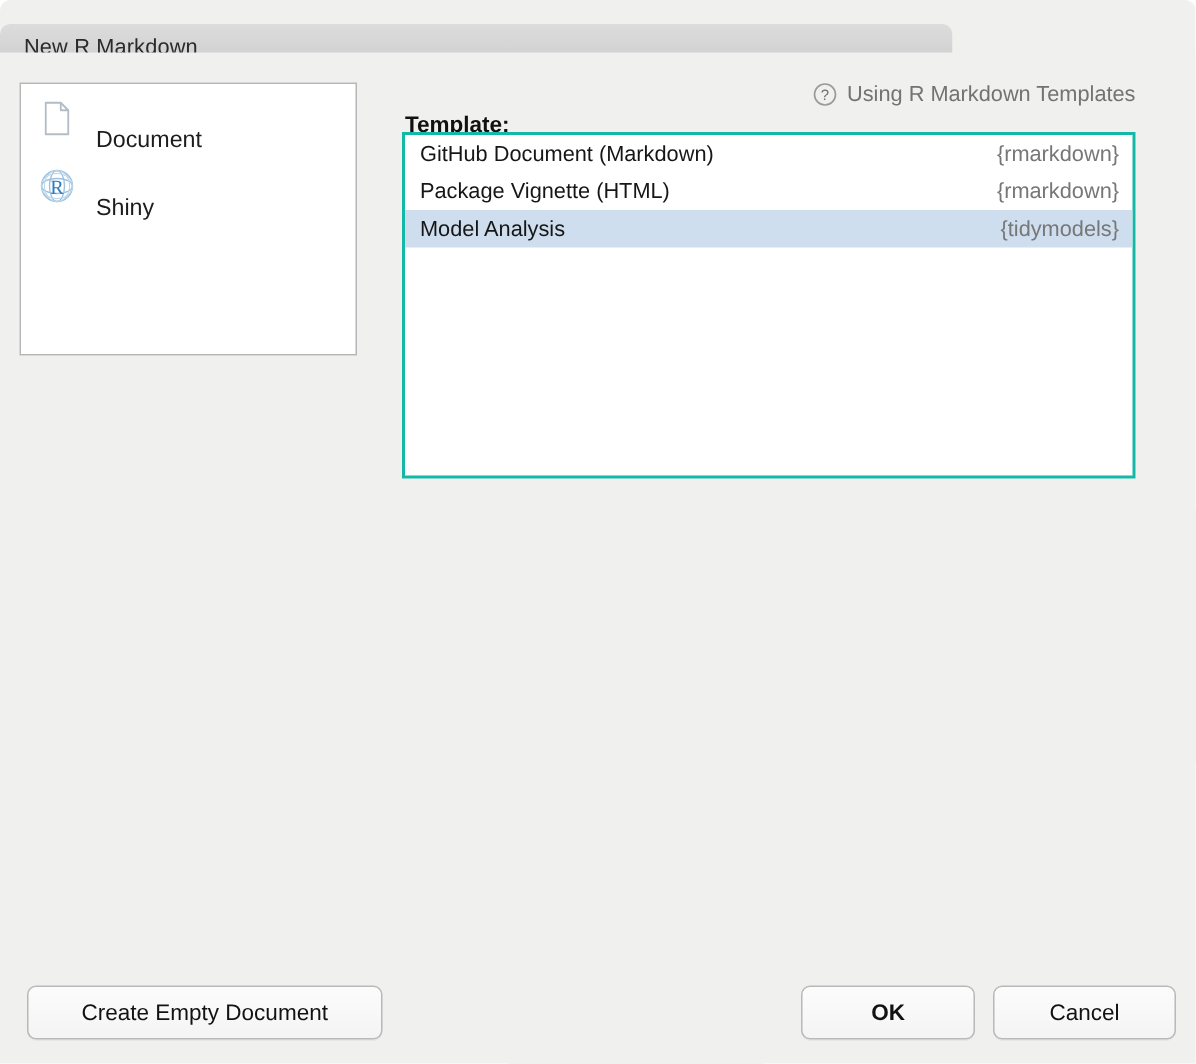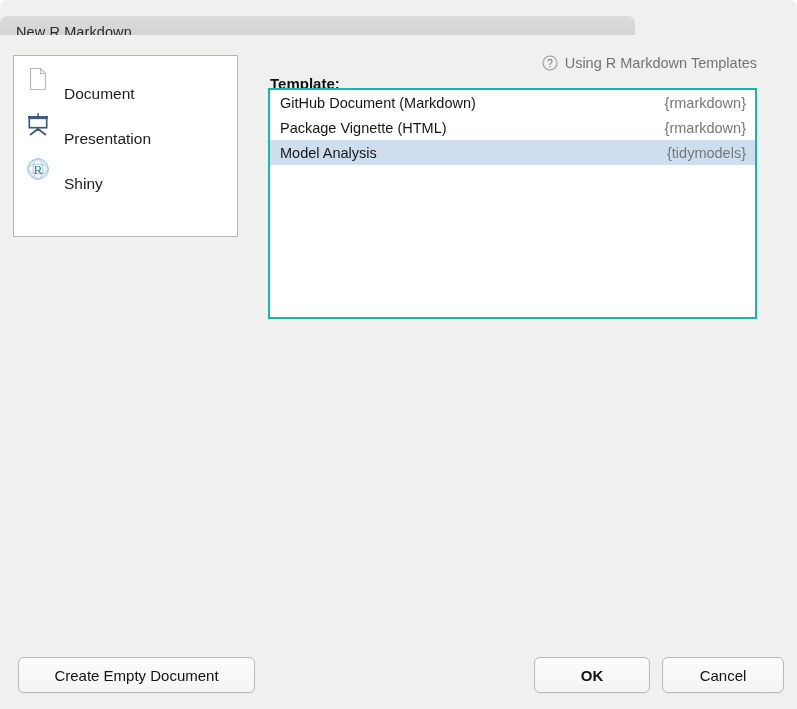--- a/index.html
+++ b/index.html
@@ -217,32 +217,20 @@
       <div class="sidebar-item">
         <span class="sidebar-icon">
           <svg viewBox="0 0 26 26" width="26" height="26">
             <path d="M5.5 2.5 h10 l5 5 v16 h-15 z" fill="#ffffff" stroke="#b3bcc6" stroke-width="1.2" stroke-linejoin="round"></path>
             <path d="M15.5 2.5 v5 h5" fill="none" stroke="#b3bcc6" stroke-width="1.2" stroke-linejoin="round"></path>
           </svg>
         </span>
         <span class="sidebar-label">Document</span>
       </div>
 
-      <div class="sidebar-item">
-        <span class="sidebar-icon">
-          <svg viewBox="0 0 26 26" width="26" height="26">
-            <rect x="12.3" y="2.2" width="1.6" height="3" fill="#3d5a84"></rect>
-            <rect x="3" y="5" width="20" height="2.3" fill="#3d5a84"></rect>
-            <rect x="4.3" y="7.3" width="17.4" height="9.4" fill="#ffffff" stroke="#3d5a84" stroke-width="1.7"></rect>
-            <path d="M13 16.7 L13 18.2" stroke="#3d5a84" stroke-width="1.7"></path>
-            <path d="M13 18 L5.6 23.4 M13 18 L20.4 23.4" stroke="#3d5a84" stroke-width="1.9" stroke-linecap="round"></path>
-          </svg>
-        </span>
-        <span class="sidebar-label">Presentation</span>
-      </div>
 
       <div class="sidebar-item">
         <span class="sidebar-icon">
           <svg viewBox="0 0 26 26" width="26" height="26">
             <circle cx="13" cy="13" r="10.3" fill="#ffffff" stroke="#9dc0de" stroke-width="1"></circle>
             <ellipse cx="13" cy="13" rx="10.3" ry="5" fill="none" stroke="#9dc0de" stroke-width="0.9"></ellipse>
             <ellipse cx="13" cy="13" rx="5" ry="10.3" fill="none" stroke="#9dc0de" stroke-width="0.9"></ellipse>
             <ellipse cx="13" cy="13" rx="8.4" ry="10.3" fill="none" stroke="#bcd6ea" stroke-width="0.7"></ellipse>
             <ellipse cx="13" cy="13" rx="10.3" ry="8.4" fill="none" stroke="#bcd6ea" stroke-width="0.7"></ellipse>
             <text x="13" y="18" text-anchor="middle" font-family="'Liberation Serif', serif" font-size="13.5" fill="#2a7ec4">R</text>

